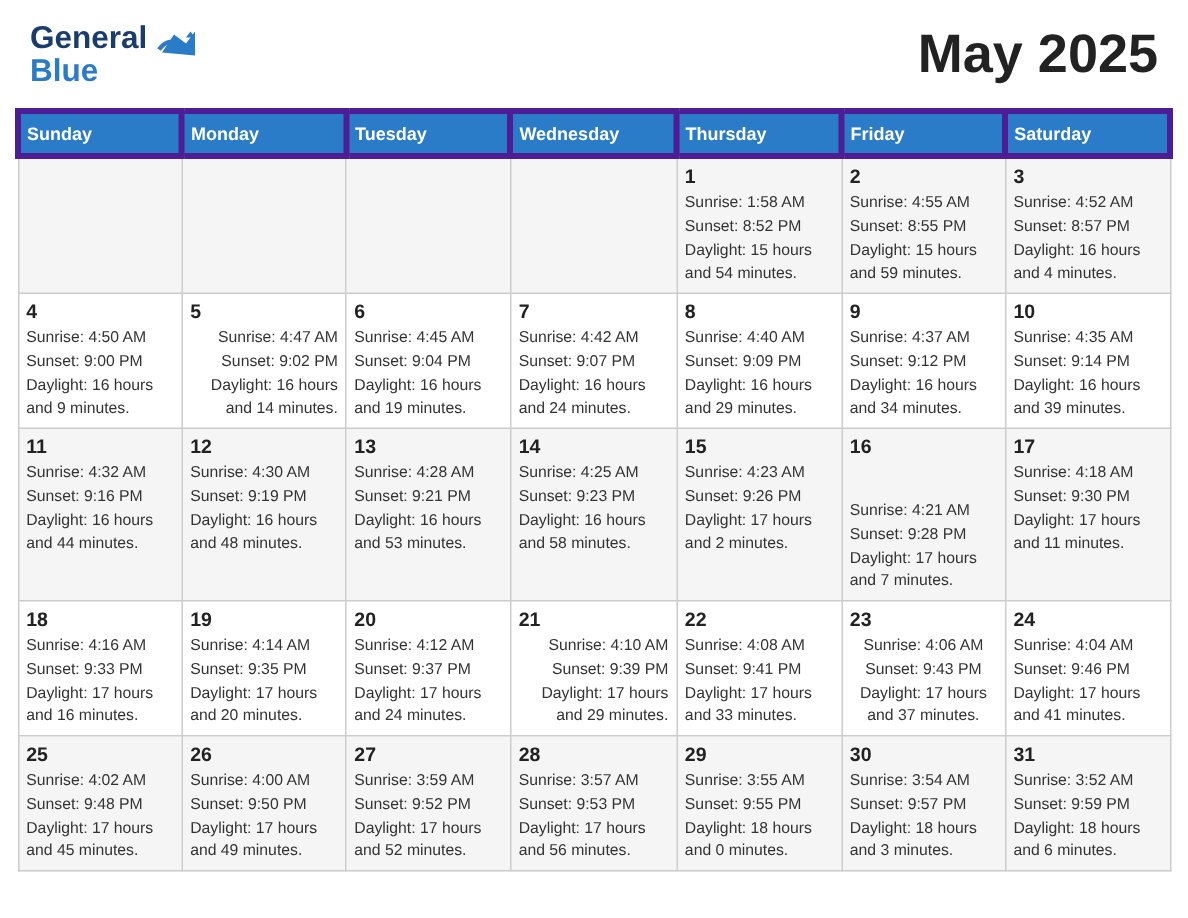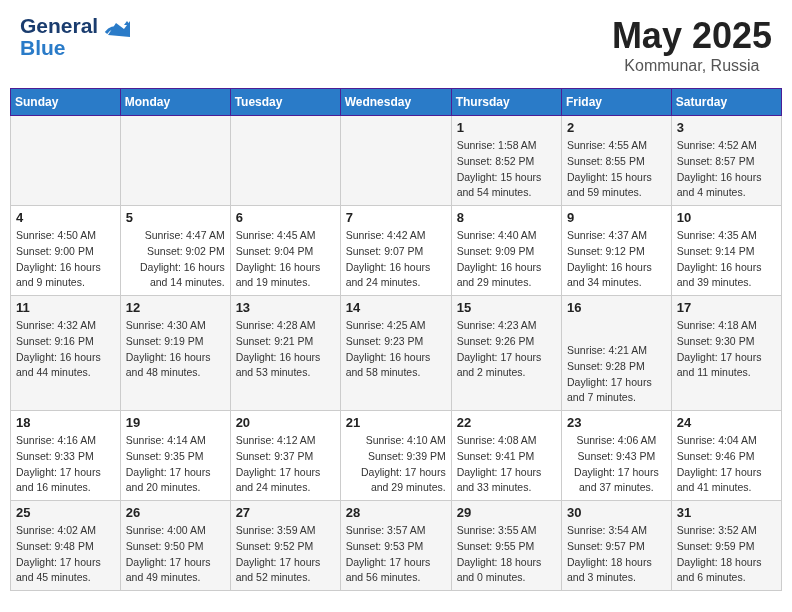--- a/index.html
+++ b/index.html
@@ -39,21 +39,21 @@
       border-collapse: collapse;
       font-size: 11px;
     }
     .calendar th {
       background: #2a7bc8;
       color: #fff;
       padding: 6px 4px;
       text-align: left;
       font-size: 12px;
       font-weight: bold;
-      border: 1px solid #4c1d95;
+      border: 4px solid #4c1d95;
     }
     .calendar td {
       border: 1px solid #ccc;
       vertical-align: top;
       padding: 4px 5px;
       width: 113px;
       min-height: 80px;
       background: #fff;
     }
     .calendar tr:nth-child(odd) td {
@@ -95,21 +95,20 @@
         <polygon points="6,20 14,8 22,14 28,6 28,22" fill="#2a7bc8"></polygon>
         <polygon points="6,20 14,8 22,14 28,6" fill="none" stroke="#2a7bc8" stroke-width="0"></polygon>
 
         <path d="M4,18 Q10,10 16,15 Q22,20 28,10" stroke="#2a7bc8" stroke-width="3" fill="none"></path>
         <polygon points="25,6 28,10 22,10" fill="#2a7bc8"></polygon>
       </svg>
     </div>
   </div>
   <div class="title-block">
     <div class="month-title">May 2025</div>
-    <div class="location-title">Kommunar, Russia</div>
   </div>
 </div>
 
 <table class="calendar">
   <thead>
     <tr>
     <th>Sunday</th>
         <th>Monday</th>
         <th>Tuesday</th>
         <th>Wednesday</th>

